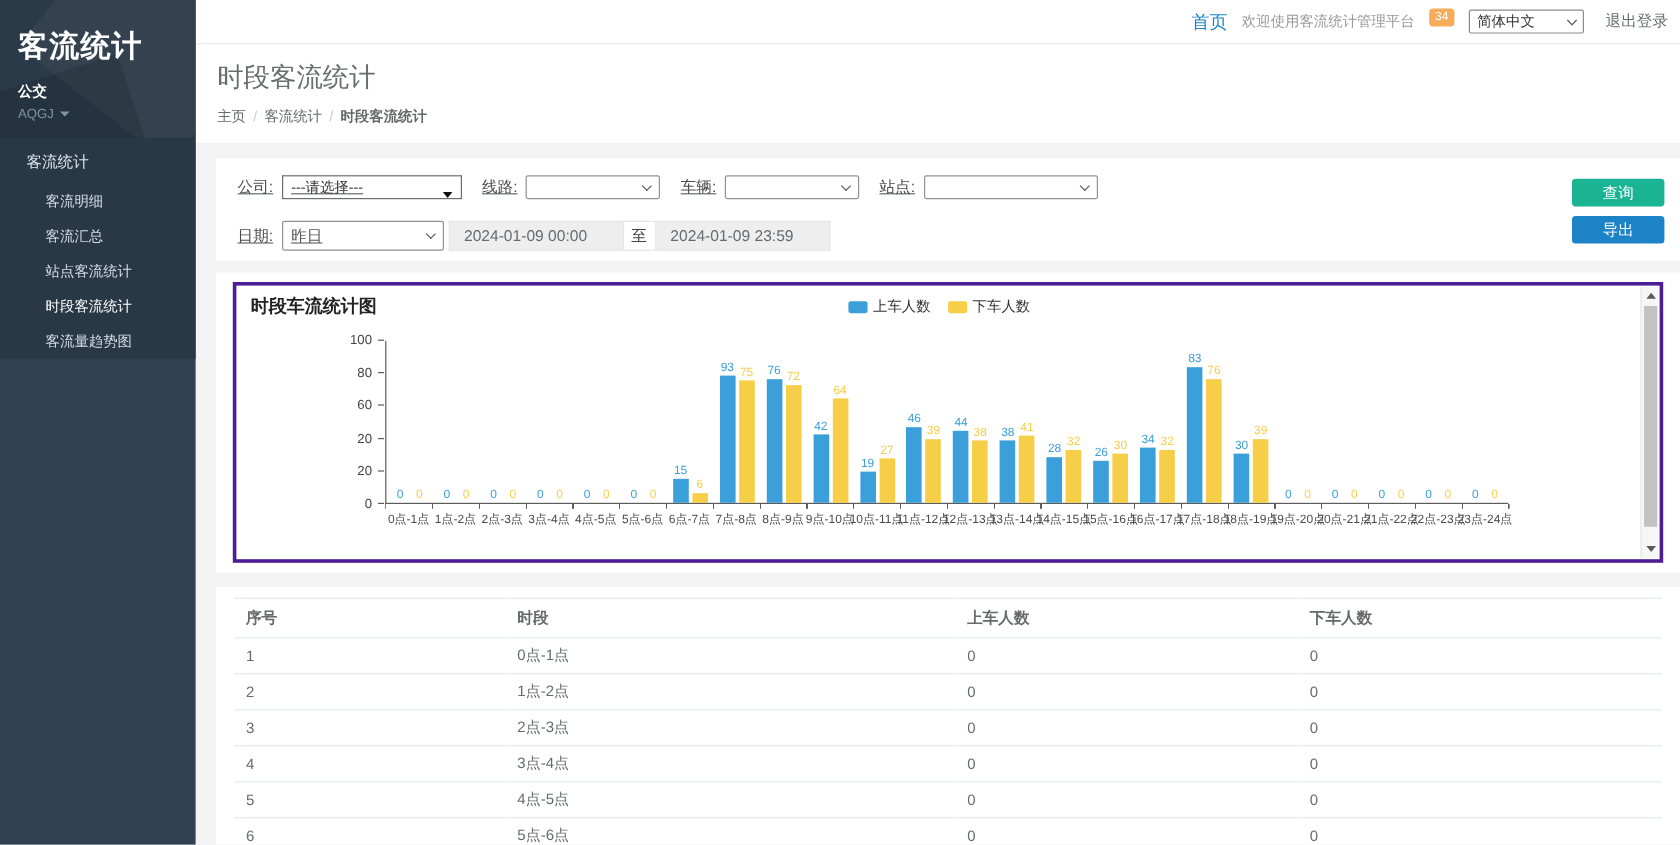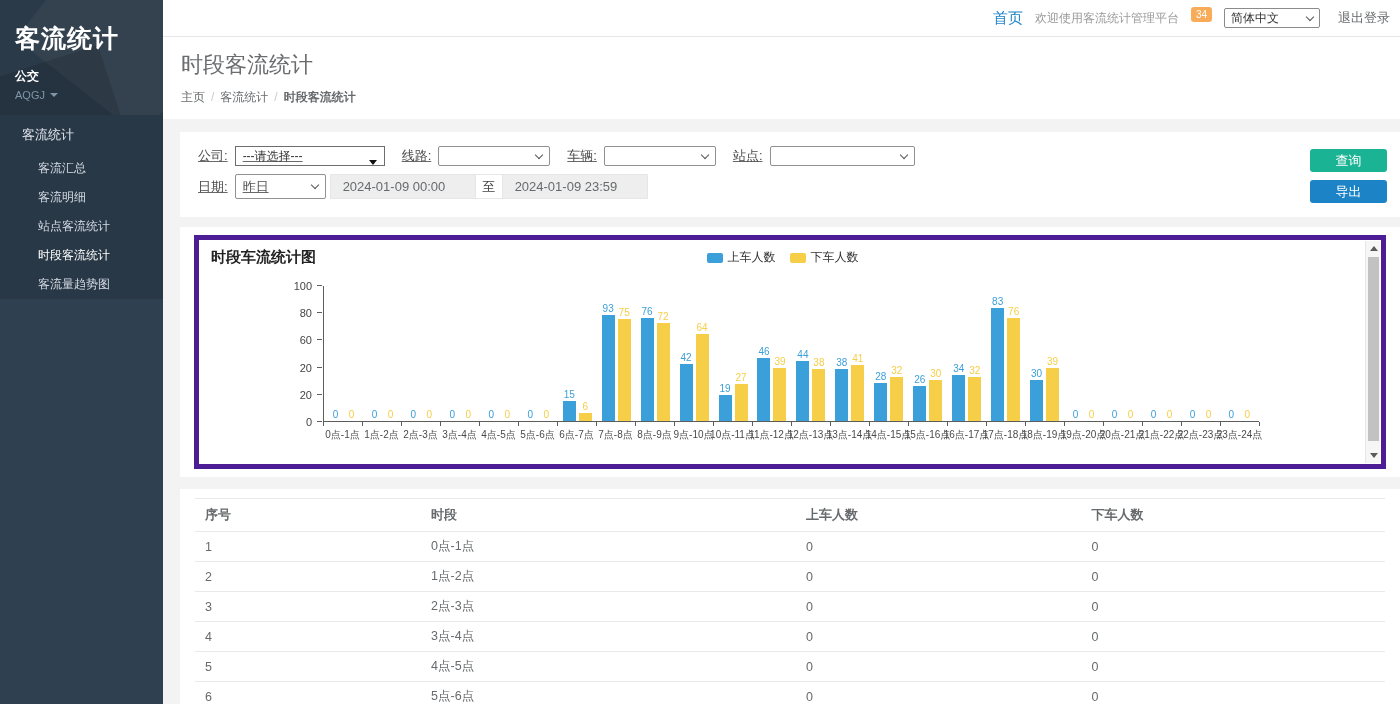--- a/index.html
+++ b/index.html
@@ -43,40 +43,40 @@
   .breadcrumb { margin-top:9px; font-size:12px; color:#676a6c; }
   .breadcrumb .crumb-sep { color:#ccc; margin:0 6px; }
   .breadcrumb .crumb:last-child { font-weight:bold; }
 
   .content { padding:13px 0 0 17px; }
   .panel { background:#fff; }
 
   
   .filter-panel { position:relative; height:85px; padding:14px 0 0 18px; }
   .frow { display:flex; align-items:center; }
-  .frow2 { margin-top:8px; }
+  .frow2 { margin-top:18px; }
   .fgroup { display:flex; align-items:center; margin-right:17px;text-decoration:underline; }
   .flabel { font-size:13px; color:#4c4c4c; margin-right:7px; white-space:nowrap; }
   .sel { height:20px; border:1px solid #919191; border-radius:2px; background:#fff;
     display:flex; align-items:center; justify-content:space-between; padding:0 7px; font-size:12px; color:#333; cursor:pointer; }
   .sel-flat { border-radius:0; border-color:#6e6e6e;align-items:flex-end; }
   .tri-solid { width:0; height:0; border-left:4px solid transparent; border-right:4px solid transparent; border-top:5px solid #111; }
   .sel-big { height:25px; font-size:13px; color:#555; }
   .date-input { height:25px; width:146px; background:#eee; border:1px solid #e5e6e7;
     font-size:13px; color:#676a6c; display:flex; align-items:center; padding:0 12px; }
   .addon { height:25px; width:26px; background:#fff; border:1px solid #e5e6e7; border-left:none; border-right:none;
     display:flex; align-items:center; justify-content:center; font-size:13px; color:#444; }
   .btn { position:absolute; right:13px; width:77px; height:23px; border:none; border-radius:3px;
     color:#fff; font-size:13px; cursor:pointer; font-family:inherit; }
   .btn-query { top:17px; background:#1ab394; }
   .btn-export { top:48px; background:#1c84c6; }
 
   
   .chart-panel { margin-top:10px; height:250px; padding:8px 14px; }
-  .chart-box { position:relative; height:234px; border:5px solid #4c1d95; background:#fff; }
+  .chart-box { position:relative; height:234px; border:3px solid #4c1d95; background:#fff; }
   .chart-title { position:absolute; top:8px; left:12px; font-size:15px; font-weight:bold; color:#222; }
   .legend { position:absolute; top:9px; left:0; right:15px; display:flex; justify-content:center; gap:14px; }
   .legend-item { display:flex; align-items:center; gap:5px; font-size:12px; color:#333; cursor:pointer; }
   .swatch { width:16px; height:10px; border-radius:2px; }
   .plot-wrap { position:absolute; left:124px; top:46px; width:936px; height:136px; }
   .plot { width:100%; height:100%; border-left:1px solid #5c5c5c; border-bottom:1px solid #5c5c5c;
     display:flex; align-items:flex-end; }
   .bar-group { width:39px; height:136px; display:flex; align-items:flex-end; justify-content:center; gap:3px; }
   .bar-col { display:flex; flex-direction:column; align-items:center; justify-content:flex-end; }
   .bar-val { font-size:10px; line-height:11px; margin-bottom:1px; }
@@ -111,22 +111,22 @@
       <div class="logo-title">客流统计</div>
       <div class="logo-org">公交</div>
       <div class="logo-code">
         <span>AQGJ</span>
         <span class="caret-down"></span>
       </div>
     </div>
     <nav id="side-nav">
         <div class="nav-section open">
           <div class="nav-top">客流统计</div>
+          <div class="nav-sub">客流明细</div>
           <div class="nav-sub">客流汇总</div>
-          <div class="nav-sub">客流明细</div>
           <div class="nav-sub">站点客流统计</div>
           <div class="nav-sub active">时段客流统计</div>
           <div class="nav-sub">客流量趋势图</div>
         </div>
       </nav>
   </aside>
 
   <div class="main">
 
     <header class="topbar">
@@ -174,21 +174,21 @@
             <span class="flabel">站点:</span>
             <div class="sel" style="width:145px">
               <span></span>
               <span class="chev"></span>
             </div>
           </div>
         </div>
         <div class="frow frow2">
           <div class="fgroup">
             <span class="flabel">日期:</span>
-            <div class="sel sel-big" style="width:91px">
+            <div class="sel sel-big" style="width:135px">
               <span>昨日</span>
               <span class="chev"></span>
             </div>
           </div>
           <div class="date-input" style="margin-left:-13px">2024-01-09 00:00</div>
           <div class="addon">至</div>
           <div class="date-input">2024-01-09 23:59</div>
         </div>
         <button class="btn btn-query">查询</button>
         <button class="btn btn-export">导出</button>

